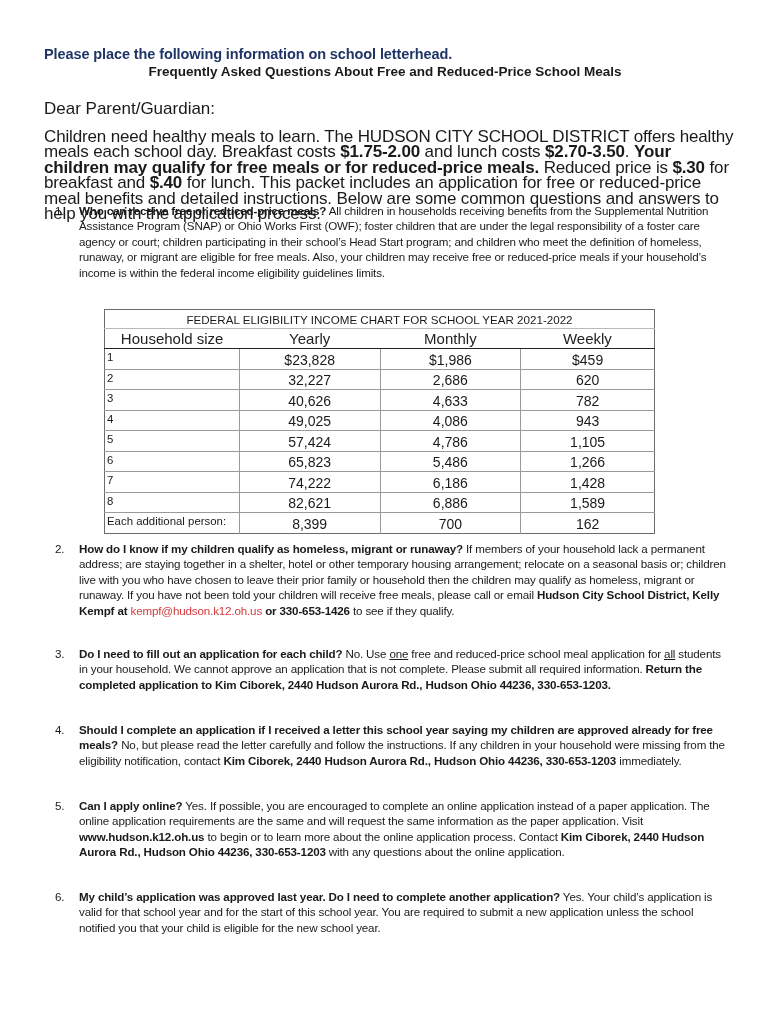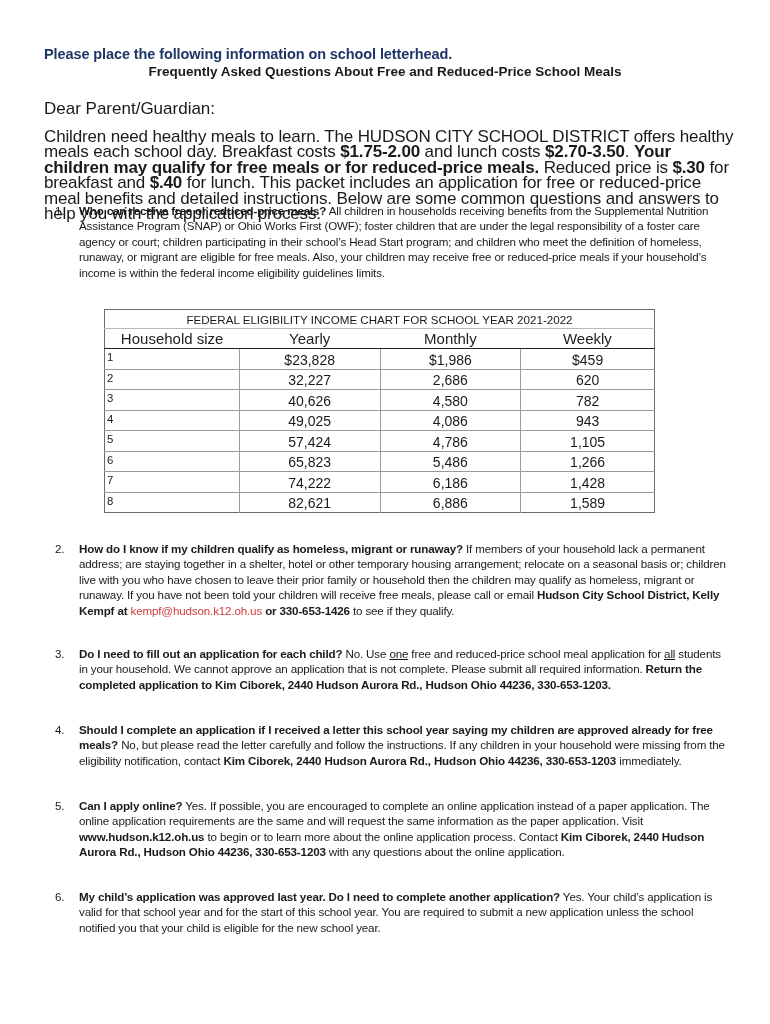--- a/index.html
+++ b/index.html
@@ -101,21 +101,21 @@
         </tr>
         <tr class="data-row">
           <td>2</td>
           <td>32,227</td>
           <td>2,686</td>
           <td>620</td>
         </tr>
         <tr class="data-row">
           <td>3</td>
           <td>40,626</td>
-          <td>4,580</td>
+          <td>4,633</td>
           <td>782</td>
         </tr>
         <tr class="data-row">
           <td>4</td>
           <td>49,025</td>
           <td>4,086</td>
           <td>943</td>
         </tr>
         <tr class="data-row">
           <td>5</td>
@@ -134,20 +134,26 @@
           <td>74,222</td>
           <td>6,186</td>
           <td>1,428</td>
         </tr>
         <tr class="data-row">
           <td>8</td>
           <td>82,621</td>
           <td>6,886</td>
           <td>1,589</td>
         </tr>
+        <tr class="data-row">
+          <td>Each additional person:</td>
+          <td>8,399</td>
+          <td>700</td>
+          <td>162</td>
+        </tr>
       </tbody>
   </table>
 
   <div class="faq-item" style="top:541px;">
     <span class="faq-num">2.</span>
     <b>How do I know if my children qualify as homeless, migrant or runaway?</b><span> If members of your household lack a permanent address; are staying together in a shelter, hotel or other temporary housing arrangement; relocate on a seasonal basis or; children live with you who have chosen to leave their prior family or household then the children may qualify as homeless, migrant or runaway. If you have not been told your children will receive free meals, please call or email </span><b>Hudson City School District, Kelly Kempf at</b> <span class="email">kempf@hudson.k12.oh.us</span><b> or 330-653-1426</b><span> to see if they qualify.</span>
   </div>
 
   <div class="faq-item" style="top:646px;">
     <span class="faq-num">3.</span>

